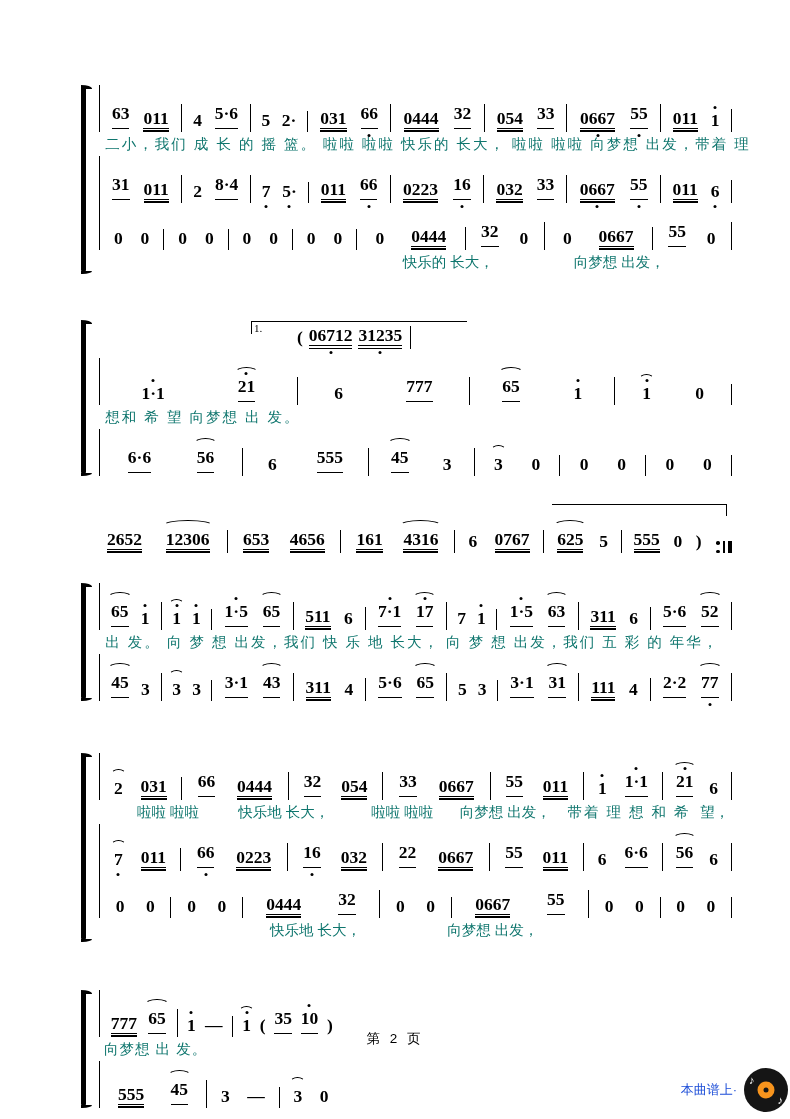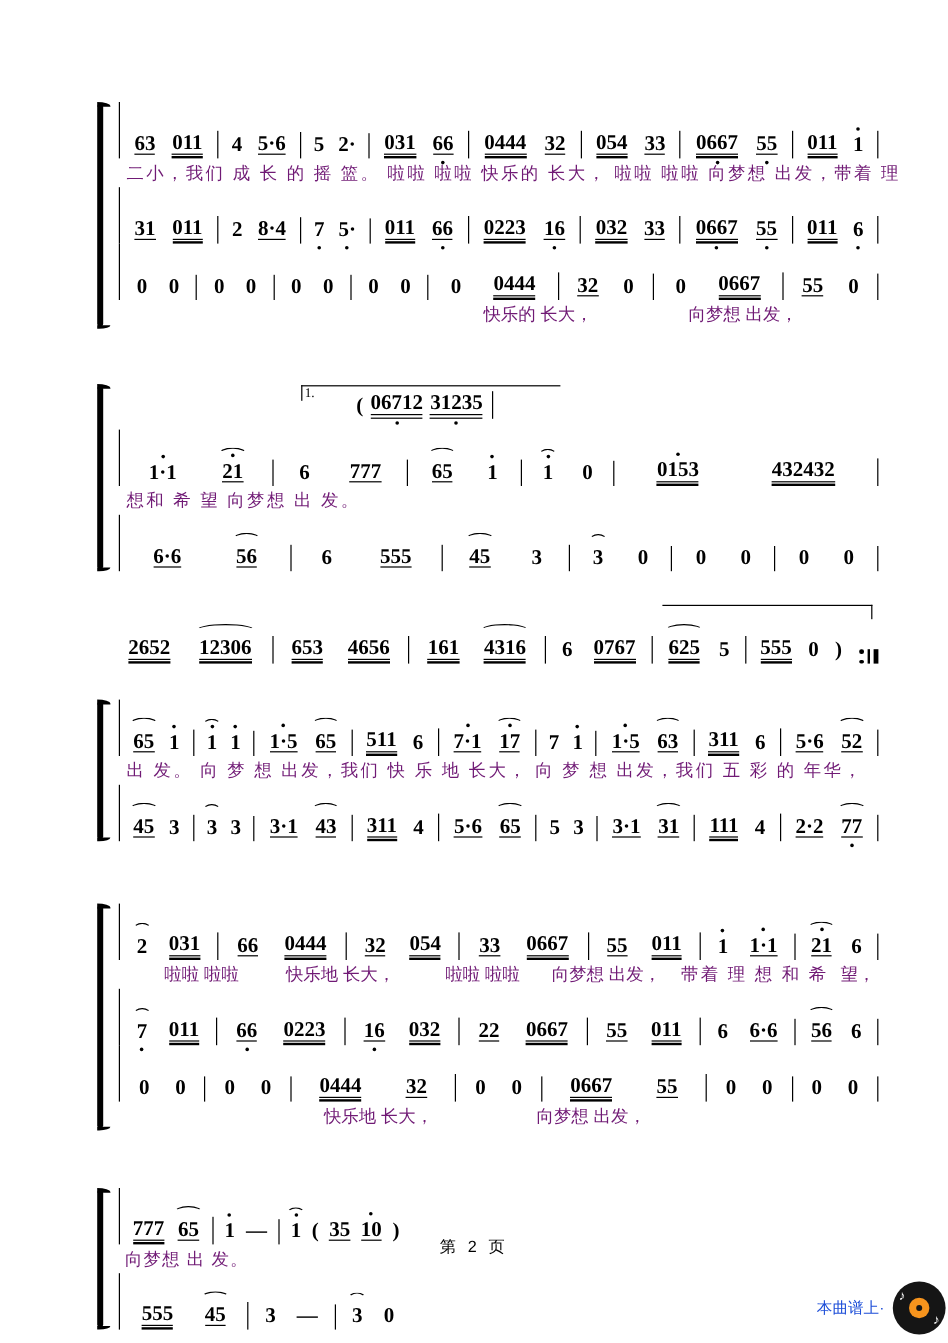--- a/index.html
+++ b/index.html
@@ -16,38 +16,38 @@
   .brace .hk.b{bottom:0;border-radius:0 0 100% 0;}
   
   .noteline{display:flex;align-items:flex-end;padding-top:11px;min-height:36px;position:relative;}
   .noteline.lb{border-left:1.3px solid #000;}
   .measure{display:flex;align-items:flex-end;justify-content:space-around;border-right:1.3px solid #000;
            padding:0 5px 3px 5px;}
   .measure.noR{border-right:none;}
   .tok{position:relative;display:inline-block;margin:0 3px;
        font-family:"Liberation Serif","DejaVu Serif",serif;font-weight:bold;font-size:17.5px;line-height:1.05;}
   .txt{display:inline-block;position:relative;}
-  .txt.u1{border-bottom:1.6px solid #000;padding-bottom:0;text-align:center;}
+  .txt.u1{border-bottom:1.6px solid #000;padding-bottom:6px;text-align:center;}
   .txt.u2{border-bottom:1.6px solid #000;padding-bottom:1px;}
   .txt.u2::after{content:"";position:absolute;left:0;right:0;bottom:-4px;height:1.6px;background:#000;}
   .tok.hi::before{content:"";position:absolute;top:-5px;left:50%;transform:translateX(-50%);
        width:3px;height:3px;border-radius:50%;background:#000;}
   .tok.lo::after{content:"";position:absolute;bottom:-8px;left:50%;transform:translateX(-50%);
        width:3px;height:3px;border-radius:50%;background:#000;}
   .arc{position:absolute;top:-10px;left:-3px;right:-3px;height:9px;
        border:1.6px solid transparent;border-top-color:#000;border-radius:50% 50% 0 0;}
   
   .endbar{display:flex;align-items:stretch;margin-left:3px;}
   .endbar .thin{width:1.6px;background:#000;margin-right:2.5px;}
   .endbar .thick{width:4.5px;background:#000;}
   .endbar .ddots{display:flex;flex-direction:column;justify-content:center;gap:5px;margin-right:3.5px;}
   .endbar .ddots b{width:3.5px;height:3.5px;border-radius:50%;background:#000;display:block;}
   
   .lyricline{position:relative;height:24px;font-size:14.5px;}
-  .lyr{position:absolute;top:3px;white-space:nowrap;color:#701a75;}
+  .lyr{position:absolute;top:3px;white-space:nowrap;color:#0f766e;}
   
   .voltarow{position:relative;height:38px;}
   .vbracket{position:absolute;top:1px;height:12px;border-top:1.6px solid #000;border-left:1.6px solid #000;}
   .vlabel{position:absolute;left:2px;top:0px;font-size:11px;font-family:"Liberation Serif",serif;}
   .vnotes{position:absolute;top:6px;display:flex;align-items:flex-end;}
   .overbracket{position:absolute;top:-2px;height:11px;border-top:1.6px solid #000;border-right:1.6px solid #000;}
   
   .footer{position:absolute;left:0;right:0;top:1030px;text-align:center;font-size:13.5px;letter-spacing:3px;}
   .wm{position:absolute;right:0px;top:1068px;display:flex;align-items:center;gap:7px;padding-right:2px;}
   .wm-prefix{font-size:13px;color:#1d4ed8;}
@@ -214,24 +214,20 @@
               <span class="tok"><span class="txt u1">777</span></span>
             </div>
             <div class="measure" style="flex-grow: 5;">
               <span class="tok"><span class="txt u1">65</span><span class="arc"></span></span>
               <span class="tok hi"><span class="txt">1</span></span>
             </div>
             <div class="measure" style="flex-grow: 4;">
               <span class="tok hi"><span class="txt">1</span><span class="arc"></span></span>
               <span class="tok"><span class="txt">0</span></span>
             </div>
-            <div class="measure" style="flex-grow: 12;">
-              <span class="tok hi"><span class="txt u2">0153</span></span>
-              <span class="tok"><span class="txt u2">432432</span></span>
-            </div>
           </div>
           <div class="lyricline">
             <span class="lyr" style="left: 1%; letter-spacing: 2px;">想和 希 望 向梦想 出 发。</span>
           </div>
           <div class="noteline lb">
             <div class="measure" style="flex-grow: 7;">
               <span class="tok"><span class="txt u1">6·6</span></span>
               <span class="tok"><span class="txt u1">56</span><span class="arc"></span></span>
             </div>
             <div class="measure" style="flex-grow: 6;">

